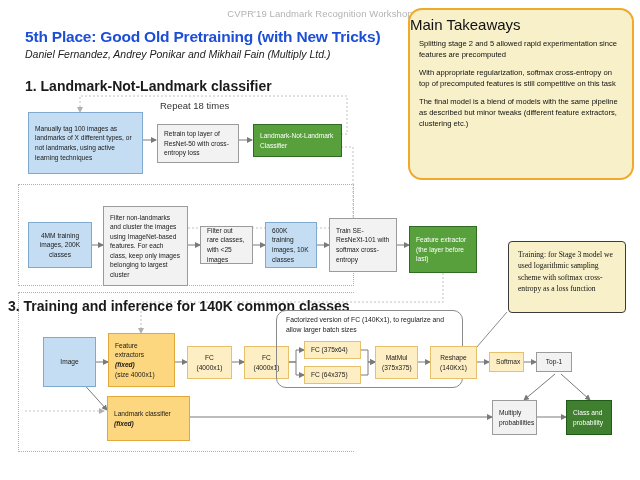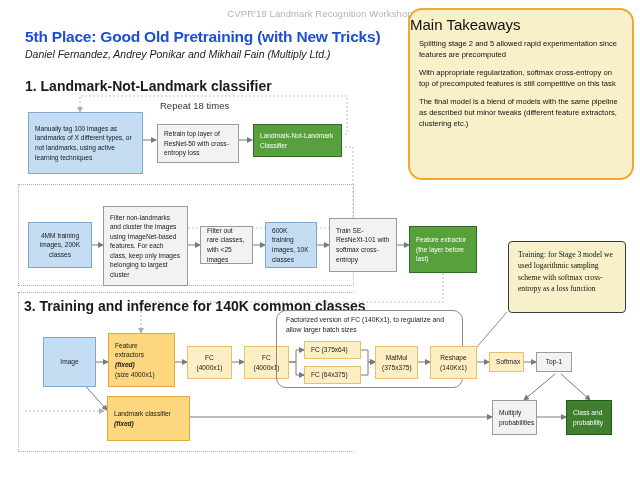--- a/index.html
+++ b/index.html
@@ -244,21 +244,21 @@
   <div class="abs node green" style="left:409px; top:226px; width:68px; height:47px;">
     <span class="inner">Feature extractor (the layer before last)</span>
   </div>
 
   <div class="abs callout dark" style="left:508px; top:241px; width:118px; height:72px;">
     <div class="note-body">Training: for Stage 3 model we used logarithmic sampling scheme with softmax cross-entropy as a loss function</div>
   </div>
 
   <div class="abs dotted-region" style="left:18px; top:292px; width:336px; height:160px; border-right:none;"></div>
 
-  <div class="abs sec-h" style="left:24px; top:298px;">3. Training and inference for 140K common classes</div>
+  <div class="abs sec-h" style="left:8px; top:298px;">3. Training and inference for 140K common classes</div>
 
   <div class="abs node blue center" style="left:43px; top:337px; width:53px; height:50px;">
     <span class="inner">Image</span>
   </div>
 
   <div class="abs node orange" style="left:108px; top:333px; width:67px; height:54px;">
     <span class="inner">
       <span>Feature extractors</span><br>
       <em>(fixed)</em><br>
       <span>(size 4000x1)</span>

